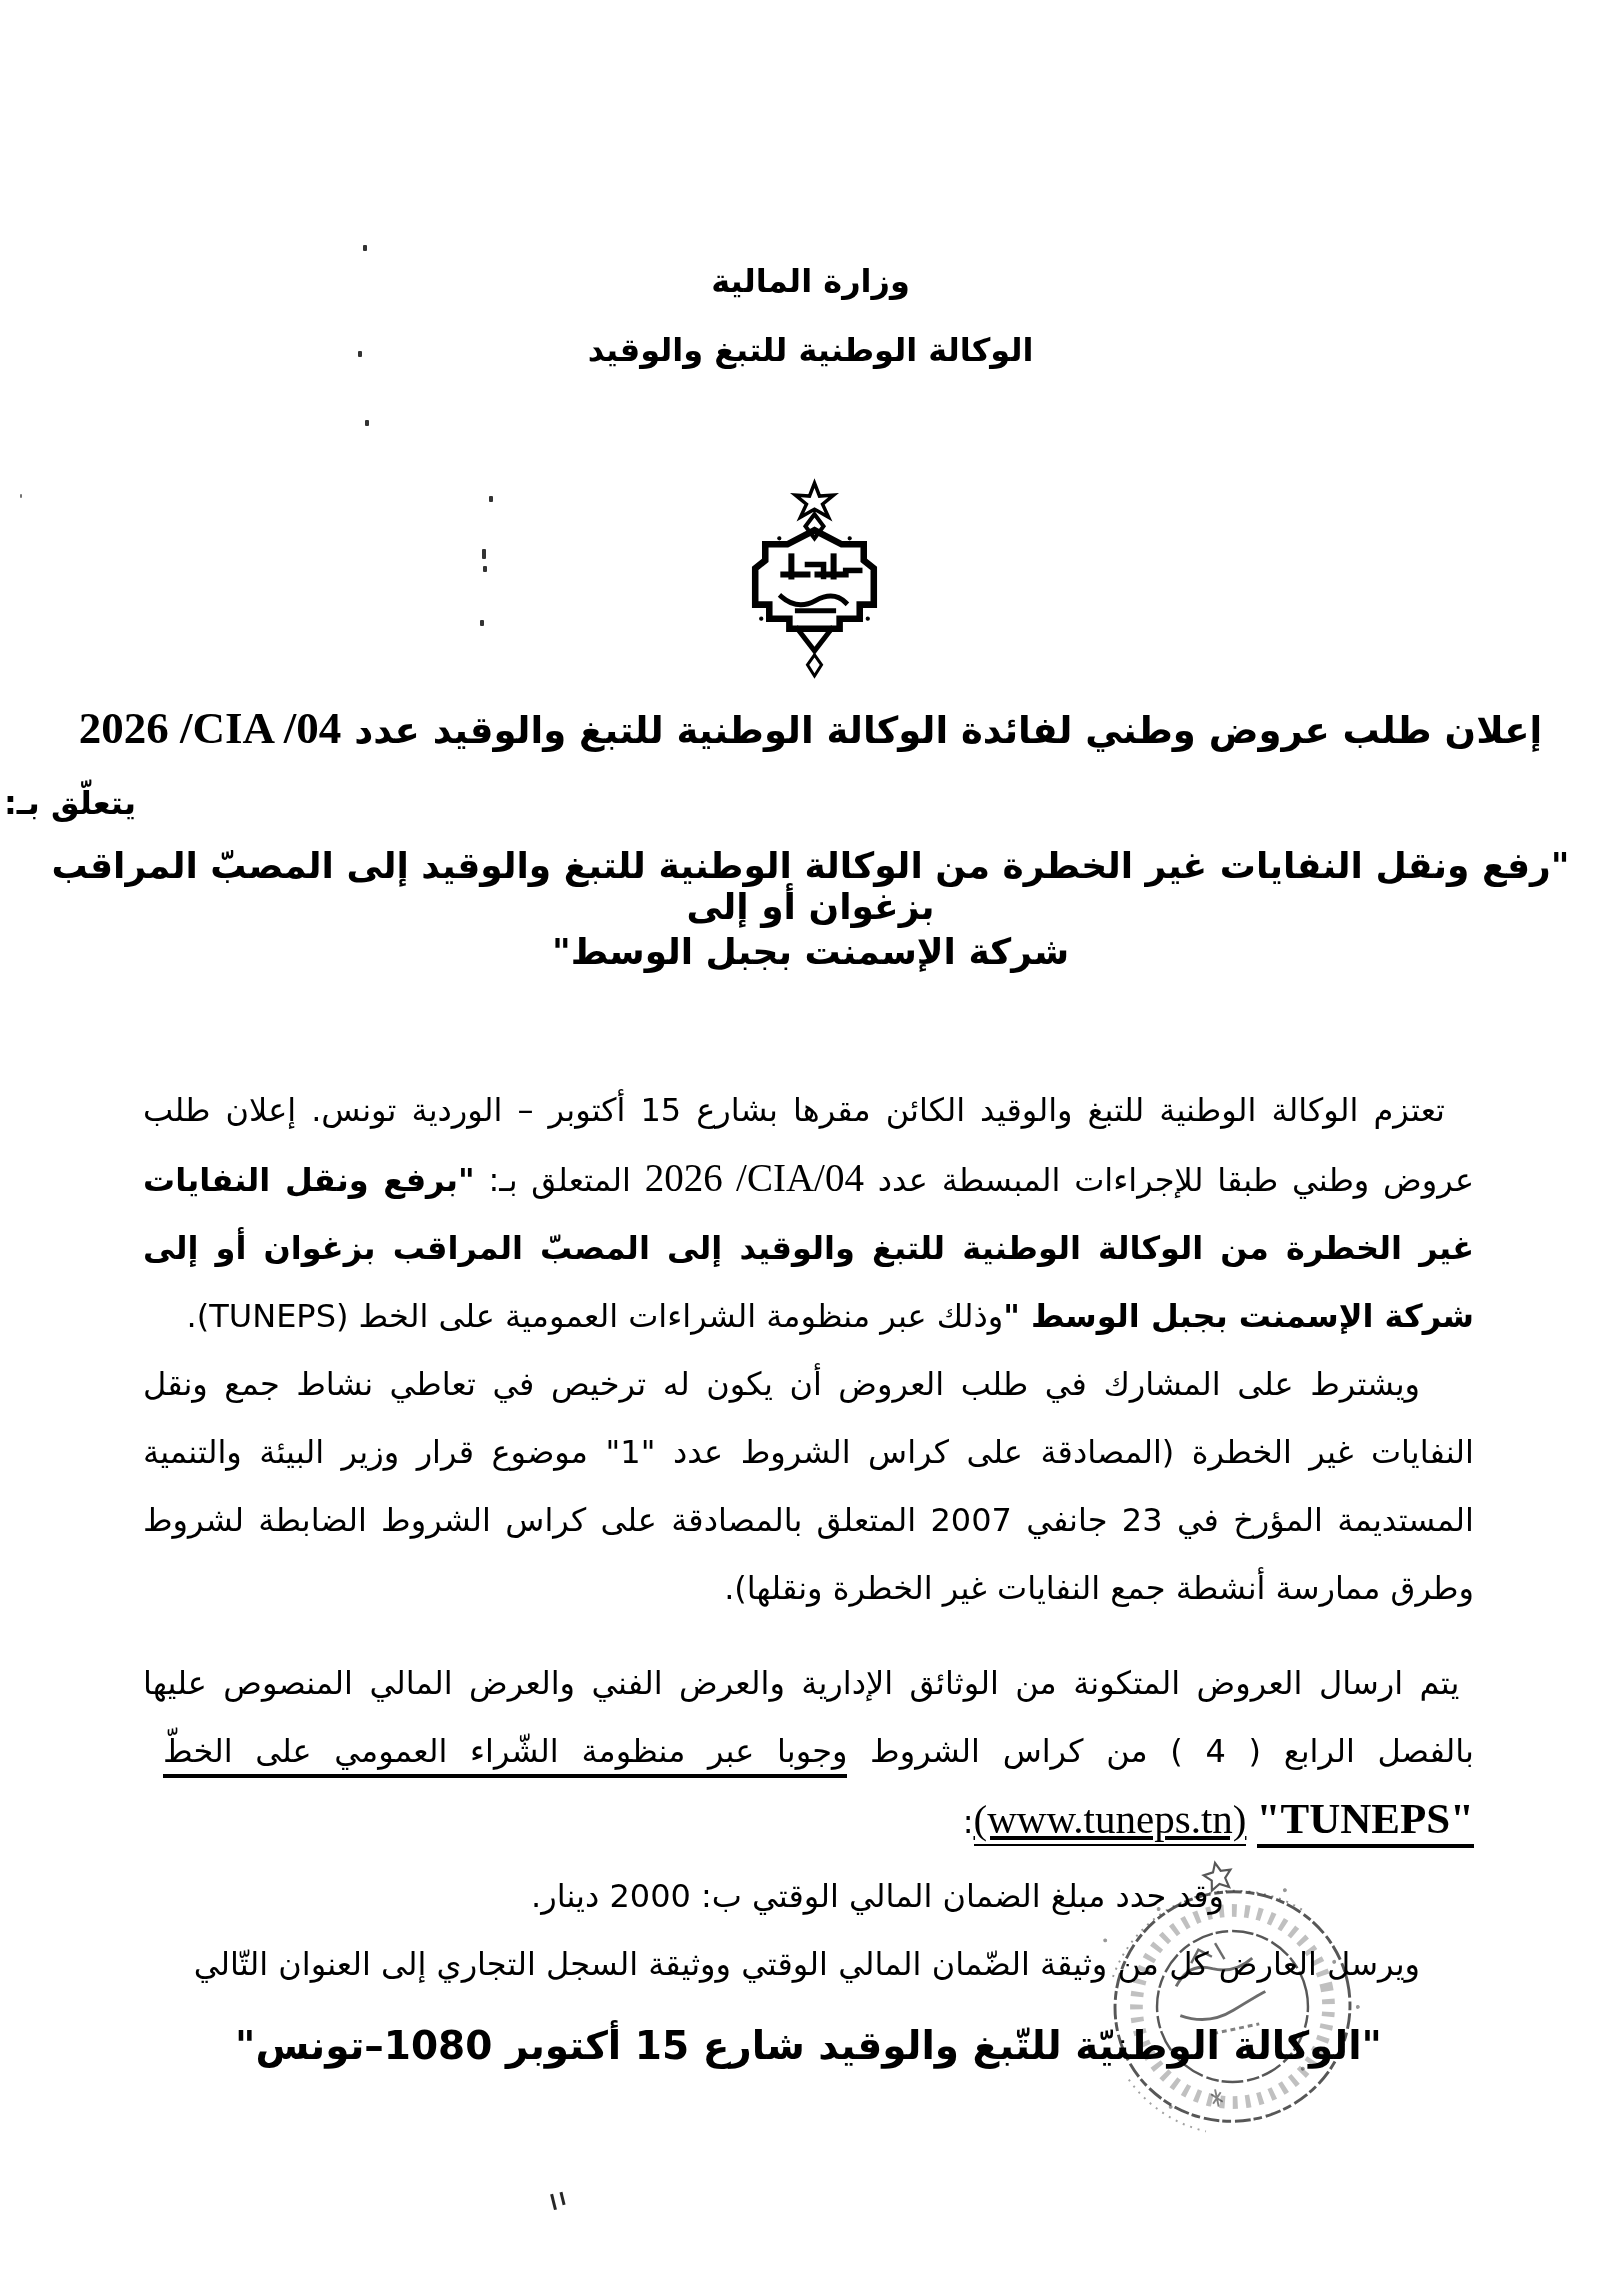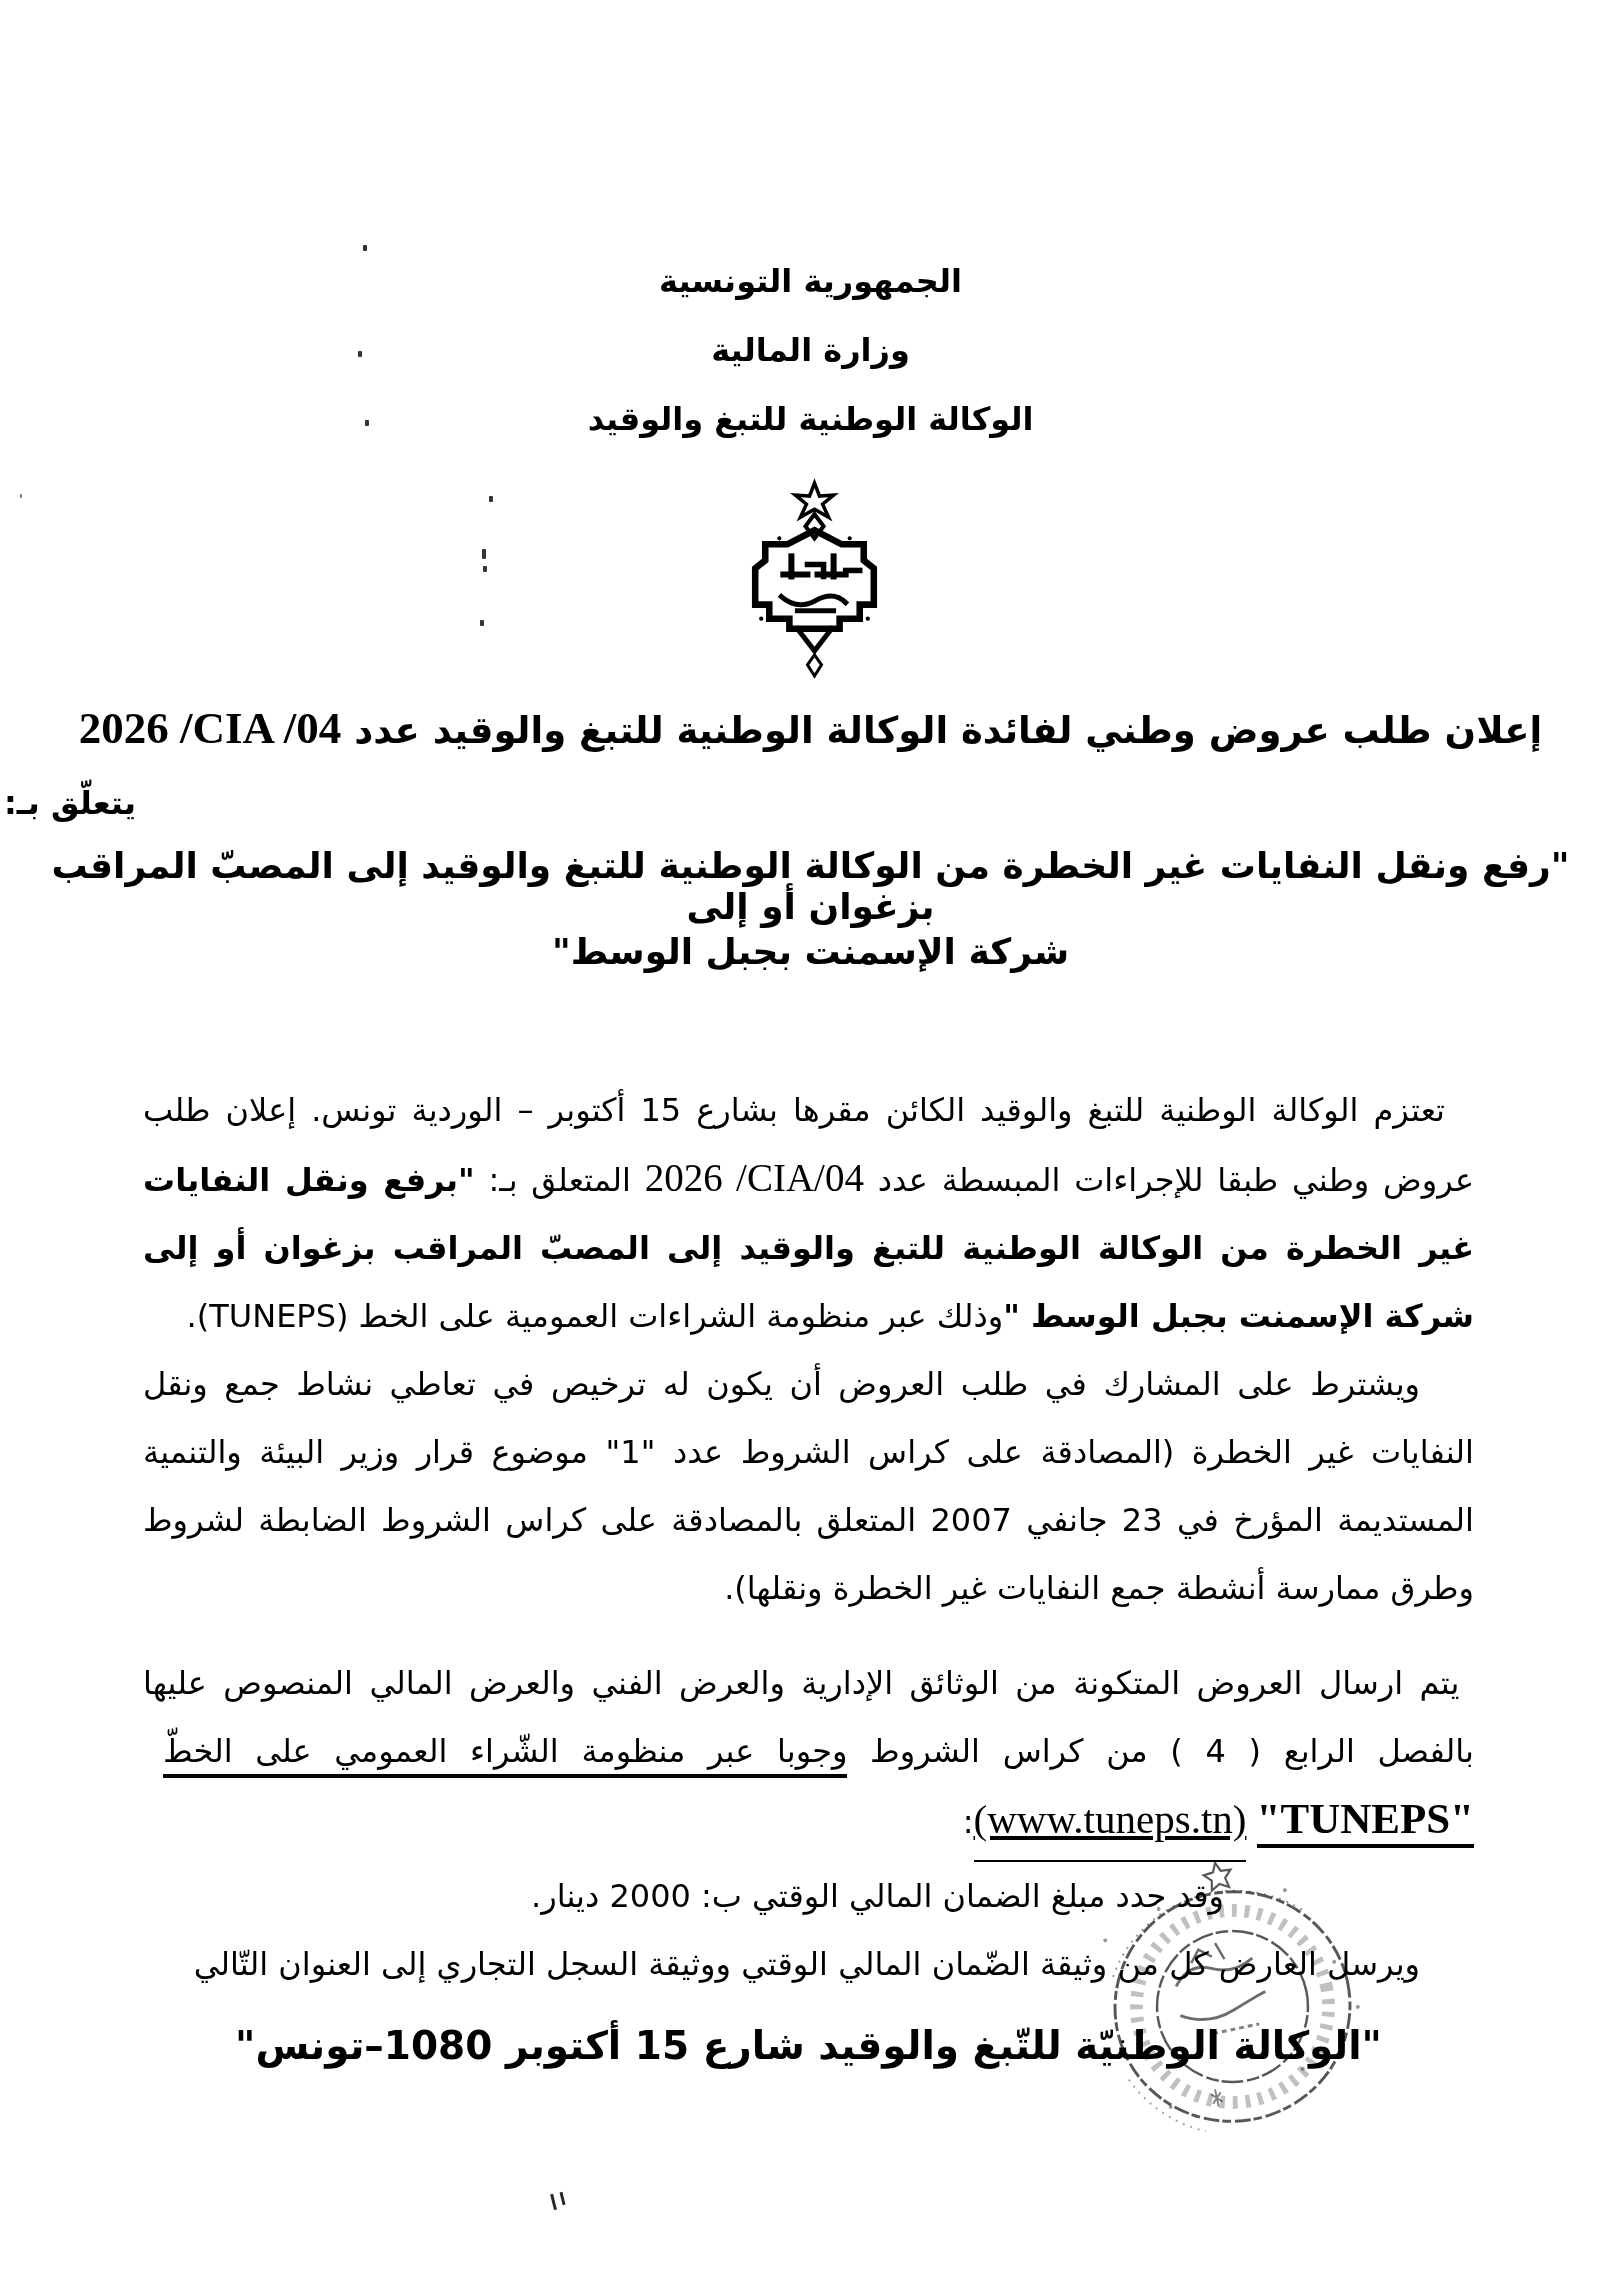--- a/index.html
+++ b/index.html
@@ -57,35 +57,34 @@
   }
   .u-heavy{border-bottom:4.9px solid #000;padding-bottom:3.9px;margin-left:20px;}
   .tuneps{
     font-family:"Liberation Serif","DejaVu Serif",serif;
     font-weight:bold;font-size:43px;direction:ltr;unicode-bidi:isolate;
     border-bottom:4.9px solid #000;padding-bottom:2px;
   }
   .url{
     font-family:"Liberation Serif","DejaVu Serif",serif;
     font-size:41px;direction:ltr;unicode-bidi:isolate;
-    text-decoration:underline;border-bottom:2px solid #000;padding-bottom:18px;
+    text-decoration:underline;border-bottom:2px solid #000;padding-bottom:2px;
   }
   
   .stamp{position:absolute;left:1061px;top:1835px;width:343px;height:343px;z-index:1;}
   
   .dot{position:absolute;width:3.9px;height:5.9px;background:#000;opacity:.8;border-radius:1px;}
   .tick{position:absolute;width:2.9px;height:15.7px;background:#000;opacity:.85;transform:rotate(-14deg);}
 </style>
 </head>
 <body>
 
 <div class="page">
 
   <div class="header-block">
-    <div>الجمهورية التونسية</div>
     <div>وزارة المالية</div>
     <div>الوكالة الوطنية للتبغ والوقيد</div>
   </div>
 
   <div class="emblem">
     <svg viewBox="0 0 162 205" width="163" height="206" xmlns="http://www.w3.org/2000/svg">
       <g stroke="#000" fill="none" stroke-linecap="square">
         <path d="M81 5 L86 18 L100 17 L89 26 L95 39 L81 31 L67 39 L73 26 L62 17 L76 18 Z" stroke-width="3.5"></path>
         <path d="M81 36 L90 48 L81 60 L72 48 Z" stroke-width="4"></path>
         <path d="M81 52 L108 66 L130 66 L130 82 L140 90 L140 126 L126 126 L126 140 L106 140 L106 150 L56 150 L56 140 L36 140 L36 126 L22 126 L22 90 L32 82 L32 66 L54 66 Z" stroke-width="6.5"></path>

